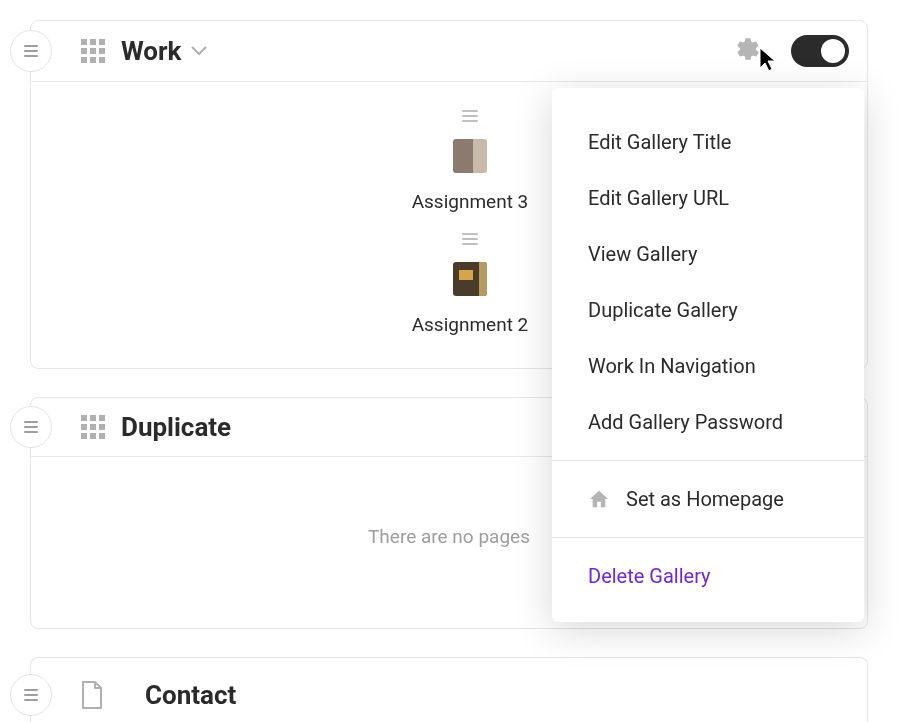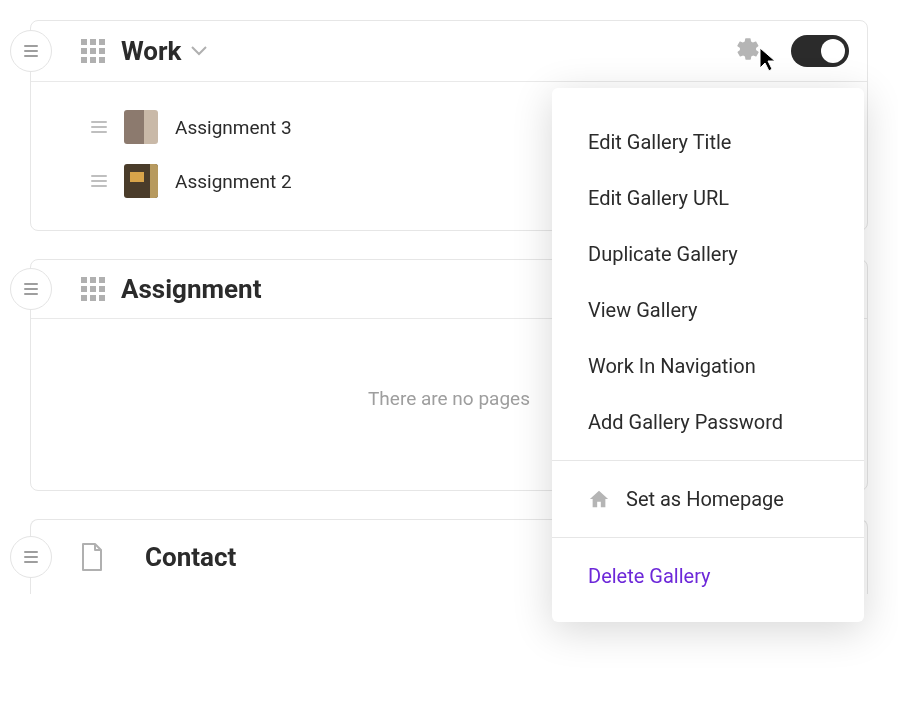--- a/index.html
+++ b/index.html
@@ -100,20 +100,21 @@
     }
     .section-body {
       border-top: 1px solid #e9e9e9;
       padding: 18px 18px 22px 18px;
     }
     .item-row {
       display: flex;
       align-items: center;
       padding: 10px 0 10px 42px;
       gap: 17px;
+      flex-direction: column;
     }
     .item-drag {
       display: flex;
       flex-direction: column;
       gap: 3px;
     }
     .item-drag span {
       display: block;
       width: 16px;
       height: 2px;
@@ -276,21 +277,21 @@
       <span></span>
         <span></span>
         <span></span>
         <span></span>
         <span></span>
         <span></span>
         <span></span>
         <span></span>
         <span></span>
     </div>
-    <div class="section-title">Assignment</div>
+    <div class="section-title">Duplicate</div>
   </div>
   <div class="empty-body">There are no pages</div>
 </div>
 
 <div class="section contact">
   <div class="section-header">
     <div class="drag-circle">
       <div class="drag-lines">
           <span></span>
           <span></span>
@@ -300,22 +301,22 @@
     <svg class="page-icon-svg" width="22" height="28" viewBox="0 0 22 28">
         <path d="M2 1 H14 L20 7 V27 H2 Z M14 1 V7 H20" fill="none" stroke="#b0b0b0" stroke-width="2" stroke-linejoin="round"></path>
       </svg>
     <div class="section-title">Contact</div>
   </div>
 </div>
 
 <div class="menu">
   <div class="menu-item">Edit Gallery Title</div>
   <div class="menu-item">Edit Gallery URL</div>
+  <div class="menu-item">View Gallery</div>
   <div class="menu-item">Duplicate Gallery</div>
-  <div class="menu-item">View Gallery</div>
   <div class="menu-item">Work In Navigation</div>
   <div class="menu-item">Add Gallery Password</div>
   <div class="menu-sep"></div>
   <div class="menu-item">
     <svg class="home-icon" viewBox="0 0 24 22" fill="currentColor">
         <path d="M12 2 L22 11 H19 V20 H14 V14 H10 V20 H5 V11 H2 Z"></path>
       </svg>
     <span>Set as Homepage</span>
   </div>
   <div class="menu-sep"></div>

